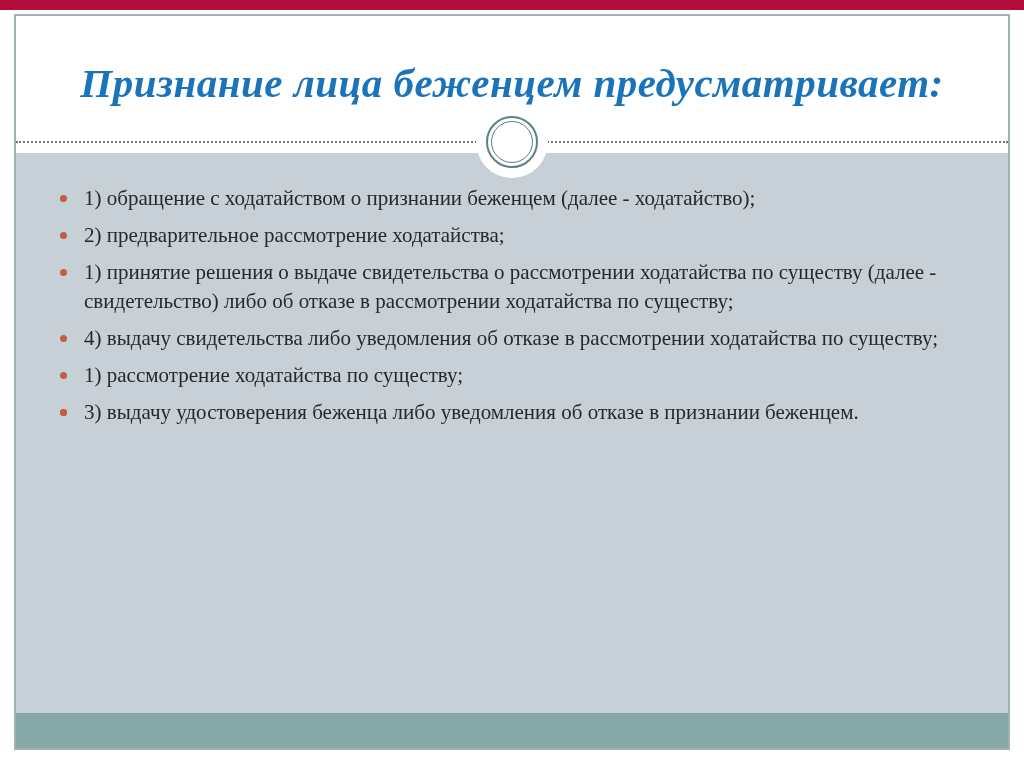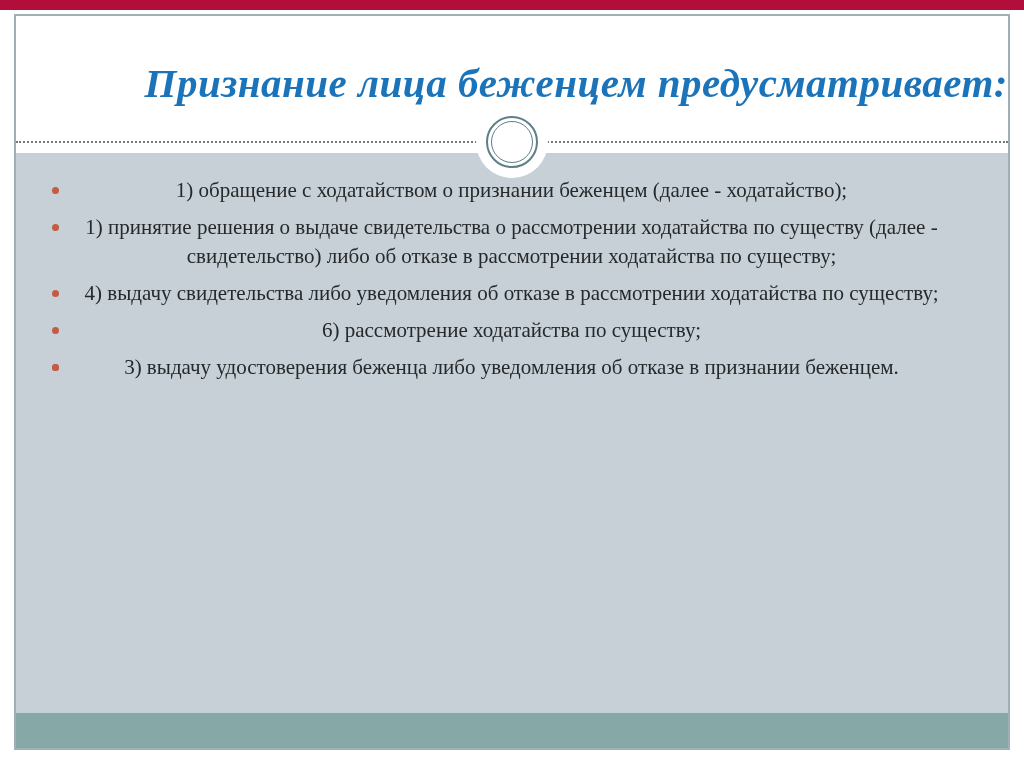--- a/index.html
+++ b/index.html
@@ -31,21 +31,21 @@
     background:#ffffff;
     box-sizing:content-box;
   }
   .header{
     position:absolute;left:0;top:0;width:992px;height:137px;
     background:#ffffff;
   }
   .slide-title{
     margin:0;
     padding-top:44px;
-    text-align:right;
+    text-align:center;
     font-size:41px;
     line-height:1.15;
     font-weight:bold;
     font-style:italic;
     color:var(--title-blue);
     letter-spacing:0.5px;
     white-space:nowrap;
   }
   .dotted-line{
     position:absolute;left:0;top:125px;width:992px;height:0;
@@ -67,26 +67,25 @@
   .ring-inner{
     width:40px;height:40px;border-radius:50%;
     border:1.5px solid var(--ornament-ring);
     background:#ffffff;
   }
   .body{
     position:absolute;left:0;top:137px;width:992px;height:560px;
     background:var(--body-background);
   }
   .bullet-list{
-    margin:4px;
+    margin:12px;
     padding:19px 30px 0 32px;
     list-style:none;
     width:895px;
     box-sizing:content-box;
-    text-align:center;
   }
   .bullet-list li{
     position:relative;
     padding-left:24px;
     margin-bottom:8px;
     font-size:21px;
     line-height:29px;
     color:var(--text);
   }
   .dot{
@@ -115,23 +114,24 @@
 
     <div class="halo">
       <div class="ring-outer">
         <div class="ring-inner"></div>
       </div>
     </div>
 
     <div class="body">
       <ul class="bullet-list">
           <li><span class="dot"></span><span>1) обращение с ходатайством о признании беженцем (далее - ходатайство);</span></li>
+          <li><span class="dot"></span><span>2) предварительное рассмотрение ходатайства;</span></li>
           <li><span class="dot"></span><span>1) принятие решения о выдаче свидетельства о рассмотрении ходатайства по существу (далее - свидетельство) либо об отказе в рассмотрении ходатайства по существу;</span></li>
           <li><span class="dot"></span><span>4) выдачу свидетельства либо уведомления об отказе в рассмотрении ходатайства по существу;</span></li>
-          <li><span class="dot"></span><span>6) рассмотрение ходатайства по существу;</span></li>
+          <li><span class="dot"></span><span>1) рассмотрение ходатайства по существу;</span></li>
           <li><span class="dot"></span></li>
           <li><span class="dot"></span><span>3) выдачу удостоверения беженца либо уведомления об отказе в признании беженцем.</span></li>
         </ul>
     </div>
 
     <div class="footer-bar"></div>
 
   </div>
 </div>
 

